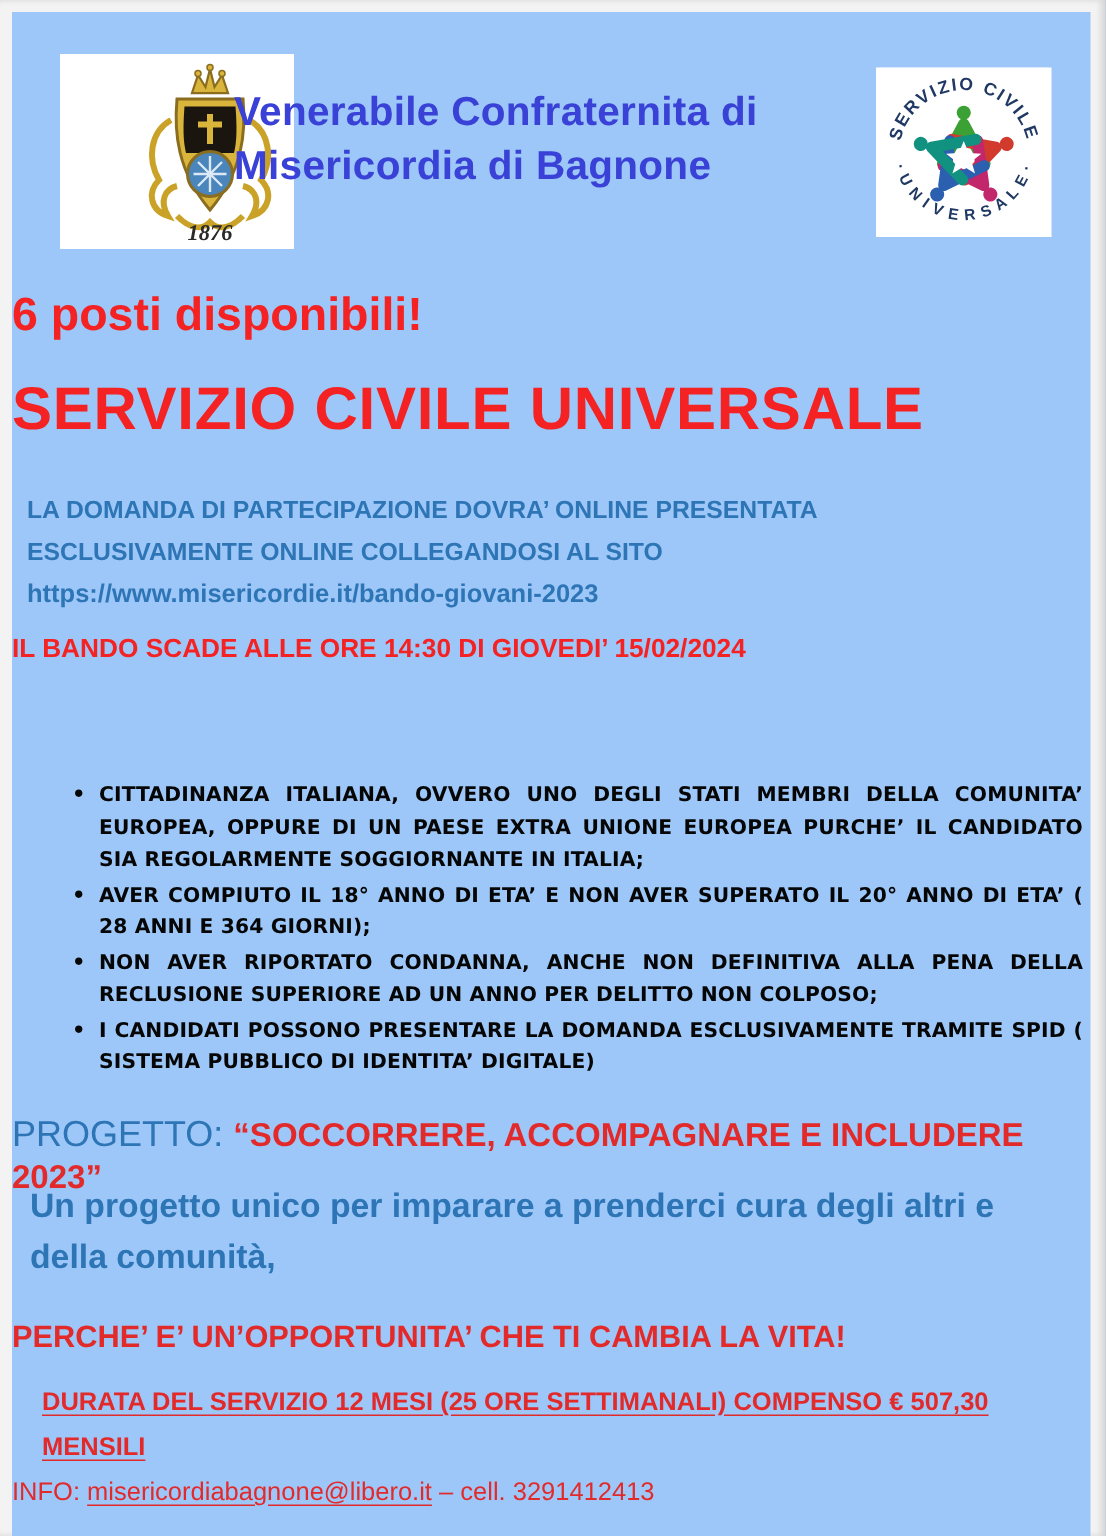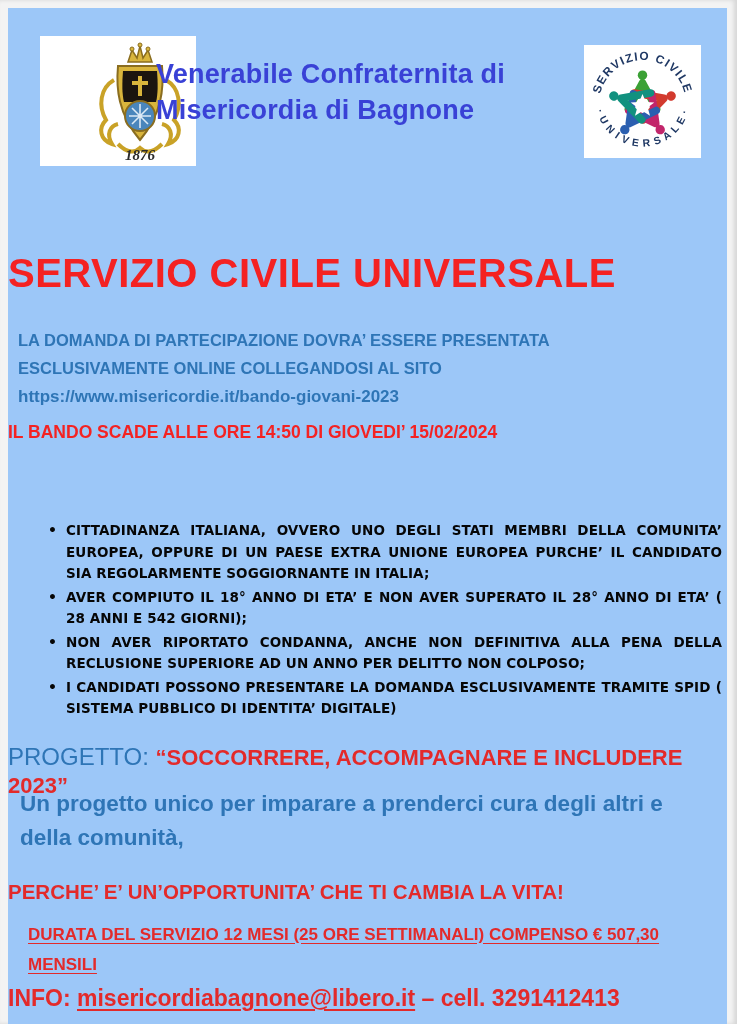--- a/index.html
+++ b/index.html
@@ -70,21 +70,21 @@
     left:0;top:872px;width:719px;
     color:var(--red_deep,#E32A2A);font-weight:bold;font-size:20.5px;
   }
   .duration{
     left:20px;top:912px;width:679px;
     color:var(--red_deep,#E32A2A);font-weight:bold;font-size:17px;line-height:30px;
     text-decoration:underline;text-underline-offset:3px;
   }
   .info-line{
     left:0;top:977px;width:719px;
-    color:var(--red_deep,#E32A2A);font-weight:bold;font-size:23px;
+    color:var(--red_deep,#E32A2A);font-weight:normal;font-size:17px;
   }
   .info-line a{color:var(--red_deep,#E32A2A);text-decoration:underline;text-underline-offset:3px;}
   .crest-year{font-family:"Liberation Serif",serif;font-style:italic;font-weight:bold;}
 </style>
 </head>
 <body>
 
 <div class="poster">
   <div class="panel">
 
@@ -146,37 +146,38 @@
             </g>
           <g transform="translate(60,64) rotate(288)">
               <path d="M -15,4 L 0,-24 L 15,4" stroke="#11917F" stroke-width="8"></path>
               <circle cx="0" cy="-32" r="5" fill="#11917F" stroke="none"></circle>
             </g>
         </g>
         <path d="M60,52 L63.5,60.5 L72.5,61 L65.5,66.5 L68,75 L60,70 L52,75 L54.5,66.5 L47.5,61 L56.5,60.5 Z" fill="#ffffff"></path>
       </svg>
     </div>
 
+    <div class="abs posts center">6 posti disponibili!</div>
 
     <div class="abs main-title center">SERVIZIO CIVILE UNIVERSALE</div>
 
     <div class="abs app-block center">
-      <div>LA DOMANDA DI PARTECIPAZIONE DOVRA’ ESSERE PRESENTATA</div>
+      <div>LA DOMANDA DI PARTECIPAZIONE DOVRA’ ONLINE PRESENTATA</div>
       <div>ESCLUSIVAMENTE ONLINE COLLEGANDOSI AL SITO</div>
       <a href="#" class="url">https://www.misericordie.it/bando-giovani-2023</a>
     </div>
 
-    <div class="abs deadline center">IL BANDO SCADE ALLE ORE 14:50 DI  GIOVEDI’ 15/02/2024</div>
+    <div class="abs deadline center">IL BANDO SCADE ALLE ORE 14:30 DI  GIOVEDI’ 15/02/2024</div>
 
 
     <ul class="abs req-list">
 
         <li>CITTADINANZA ITALIANA, OVVERO UNO DEGLI STATI MEMBRI DELLA COMUNITA’ EUROPEA, OPPURE DI UN PAESE EXTRA UNIONE EUROPEA PURCHE’ IL CANDIDATO SIA REGOLARMENTE SOGGIORNANTE IN ITALIA;</li>
 
-        <li>AVER COMPIUTO IL 18° ANNO DI ETA’ E NON AVER SUPERATO IL 28° ANNO DI ETA’ ( 28 ANNI E 542 GIORNI);</li>
+        <li>AVER COMPIUTO IL 18° ANNO DI ETA’ E NON AVER SUPERATO IL 20° ANNO DI ETA’ ( 28 ANNI E 364 GIORNI);</li>
 
         <li>NON AVER RIPORTATO CONDANNA, ANCHE NON DEFINITIVA ALLA PENA DELLA RECLUSIONE SUPERIORE AD UN ANNO PER DELITTO NON COLPOSO;</li>
 
         <li>I CANDIDATI POSSONO PRESENTARE LA DOMANDA ESCLUSIVAMENTE TRAMITE SPID ( SISTEMA PUBBLICO DI IDENTITA’ DIGITALE)</li>
       </ul>
 
     <div class="abs project-line center">
       <span class="project-label">PROGETTO:</span>
       <span class="project-title">“SOCCORRERE, ACCOMPAGNARE E INCLUDERE 2023”</span>
     </div>

